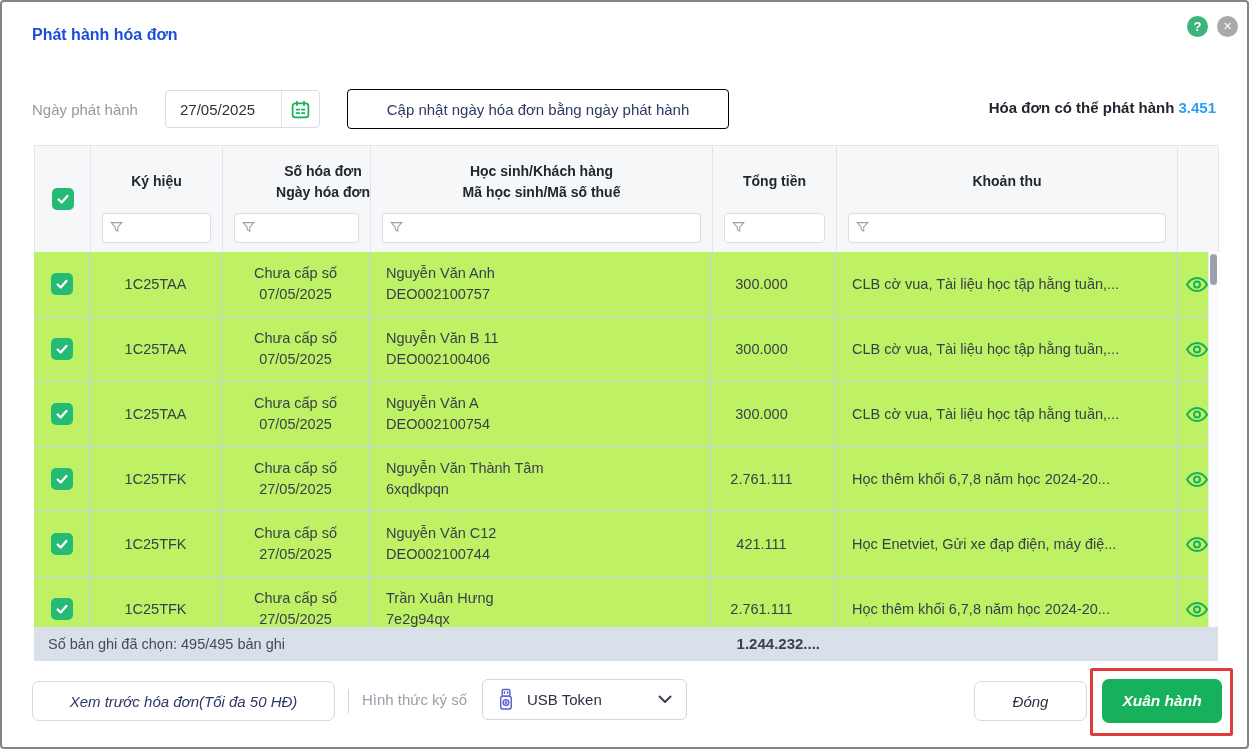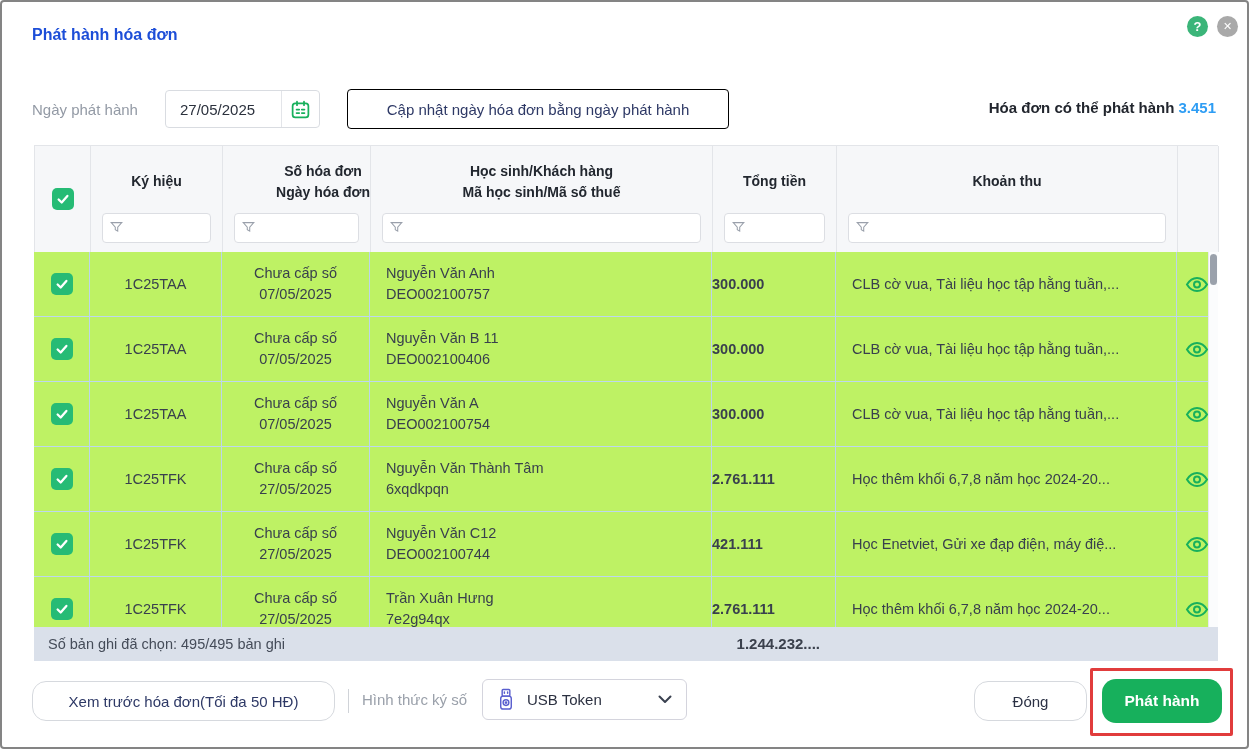--- a/index.html
+++ b/index.html
@@ -31,33 +31,33 @@
   .th-filter .funnel{position:absolute;left:8px;top:8px;pointer-events:none;}
   .c-check{width:56px;}.c-sym{width:132px;justify-content:space-between;}.c-inv{width:148px;align-items:flex-end;}.c-cust{width:342px;}
   .c-total{width:124px;}.c-fee{width:341px;}.c-eye{width:41px;}
   .col.c-check{flex-direction:row;align-items:center;justify-content:center;}
   .tbody{height:375px;overflow:hidden;}
   .row{display:flex;height:65px;background:#bef264;border-bottom:1px solid #bdd7ef;box-sizing:border-box;}
   .cell{display:flex;flex-direction:column;justify-content:center;border-right:1px solid #bcd4eb;box-sizing:border-box;font-size:14.5px;color:#39404d;line-height:21px;flex-shrink:0;}
   .cell.center{align-items:center;text-align:center;}
   .cell.c-cust,.cell.c-fee{padding-left:16px;align-items:flex-start;}
   .cell.c-fee{white-space:nowrap;overflow:hidden;}
-  .cell.c-total{align-items:flex-start;padding-right:24px;font-weight:bold;}
+  .cell.c-total{align-items:center;padding-right:24px;}
   .cell.c-check,.cell.c-eye{align-items:center;}
   .checkbox{width:22px;height:22px;border-radius:5px;background:#26bb75;display:flex;align-items:center;justify-content:center;cursor:pointer;}
   .eye{display:flex;cursor:pointer;}
   
   .scrollbar{position:absolute;left:1206px;top:250px;width:10px;height:375px;background:#fbfcfd;border-left:1px solid #e8eaee;box-sizing:border-box;}
   .scroll-thumb{position:absolute;top:2px;left:1px;width:7px;height:31px;border-radius:4px;background:#9aa1ab;cursor:pointer;}
   
   .summary{position:absolute;left:32px;top:625px;width:1184px;height:34px;background:#dae0ea;box-sizing:border-box;}
   .summary-label{position:absolute;left:14px;top:0;line-height:34px;font-size:14.5px;color:#454c59;}
   .summary-amount{position:absolute;left:600px;width:186px;top:0;line-height:34px;text-align:right;font-size:15px;font-weight:700;color:#3b414d;}
   
-  .btn{position:absolute;box-sizing:border-box;border-radius:14px;display:flex;align-items:center;justify-content:center;font-size:15px;cursor:pointer;font-family:inherit;}
+  .btn{position:absolute;box-sizing:border-box;border-radius:7px;display:flex;align-items:center;justify-content:center;font-size:15px;cursor:pointer;font-family:inherit;font-style:italic;}
   .btn-preview{left:30px;top:679px;width:303px;height:40px;border:1px solid #d6d9de;background:#fff;color:#2e3966;}
   .v-divider{position:absolute;left:346px;top:687px;width:1px;height:24px;background:#d0d3d8;}
   .sign-label{position:absolute;left:360px;top:689px;font-size:15px;color:#9aa0aa;}
   .dropdown{position:absolute;left:480px;top:677px;width:205px;height:41px;border:1px solid #d4d4dd;border-radius:6px;background:#fff;box-sizing:border-box;display:flex;align-items:center;cursor:pointer;}
   .dropdown .usb{margin-left:15px;display:flex;}
   .dropdown .dd-value{margin-left:13px;font-size:15px;color:#2b3040;flex:1;}
   .dropdown .chev{margin-right:14px;display:flex;}
   .btn-close-dlg{left:972px;top:679px;width:113px;height:40px;border:1px solid #d6d9de;background:#fff;color:#2b3144;}
   .btn-issue{left:1100px;top:677px;width:120px;height:44px;background:#17b05c;color:#fff;font-weight:600;font-size:15.5px;border:none;}
   .annotation-box{position:absolute;left:1088px;top:666px;width:143px;height:68px;border:3px solid #e13c3c;border-radius:2px;box-sizing:border-box;pointer-events:none;}
@@ -393,16 +393,16 @@
         </svg>
     </span>
     <span class="dd-value">USB Token</span>
     <span class="chev">
       <svg width="14" height="9" viewBox="0 0 14 9" fill="none" stroke="#3a4150" stroke-width="2" stroke-linecap="round" stroke-linejoin="round">
           <path d="M1.5 1.5L7 7l5.5-5.5"></path>
         </svg>
     </span>
   </div>
   <button class="btn btn-close-dlg">Đóng</button>
-  <button class="btn btn-issue">Phát hành</button>
+  <button class="btn btn-issue">Xuân hành</button>
   <div class="annotation-box"></div>
 
 </div>
 
 </body></html>

